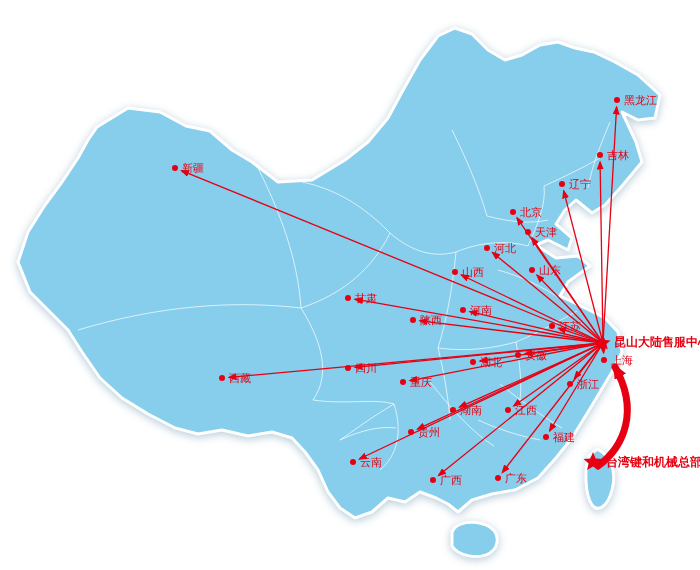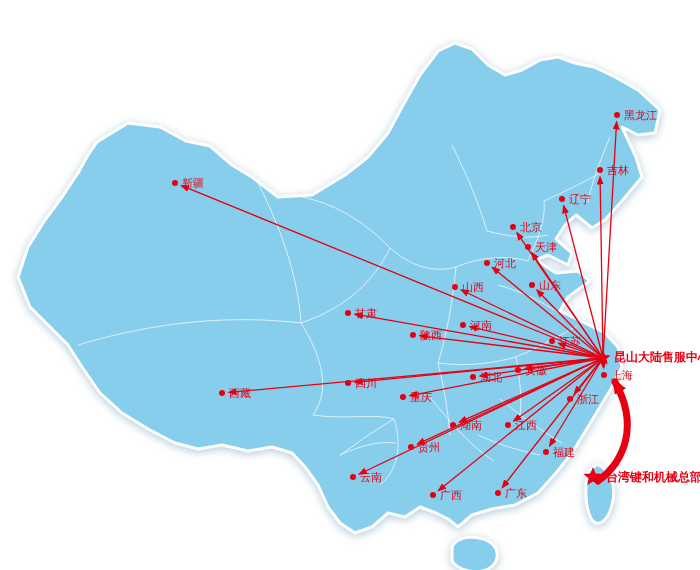--- a/index.html
+++ b/index.html
@@ -1,17 +1,17 @@
 <!DOCTYPE html>
 <html style="--land: #86CEEC; --accent: #E60012;"><head>
 <meta charset="utf-8">
 <style>
   html,body{margin:0;padding:0;background:#ffffff;}
   body{width:700px;height:570px;overflow:hidden;font-family:"DejaVu Sans","Liberation Sans",sans-serif;}
-  .stage{position:relative;width:700px;height:405px;background:#ffffff;margin-top:15px;}
+  .stage{position:relative;width:700px;height:405px;background:#ffffff;}
   svg{display:block;}
   #land-group{filter:drop-shadow(0 2px 4px rgba(90,140,170,0.45));}
   .land{fill:var(--land,#86CEEC);stroke:#ffffff;stroke-width:3;stroke-linejoin:round;}
   .borders path{fill:none;stroke:#ffffff;stroke-opacity:0.7;stroke-width:1;}
   .route{stroke:var(--accent,#E60012);stroke-width:1.3;fill:none;}
   .route-thick{stroke:var(--accent,#E60012);stroke-width:7;fill:none;stroke-linecap:round;}
   .dot{fill:var(--accent,#E60012);}
   .plabel{fill:var(--accent,#E60012);font-size:11px;font-family:"DejaVu Sans","Liberation Sans",sans-serif;}
   .biglabel{fill:var(--accent,#E60012);font-size:12px;font-weight:bold;font-family:"DejaVu Sans","Liberation Sans",sans-serif;}
   .star{fill:var(--accent,#E60012);}

